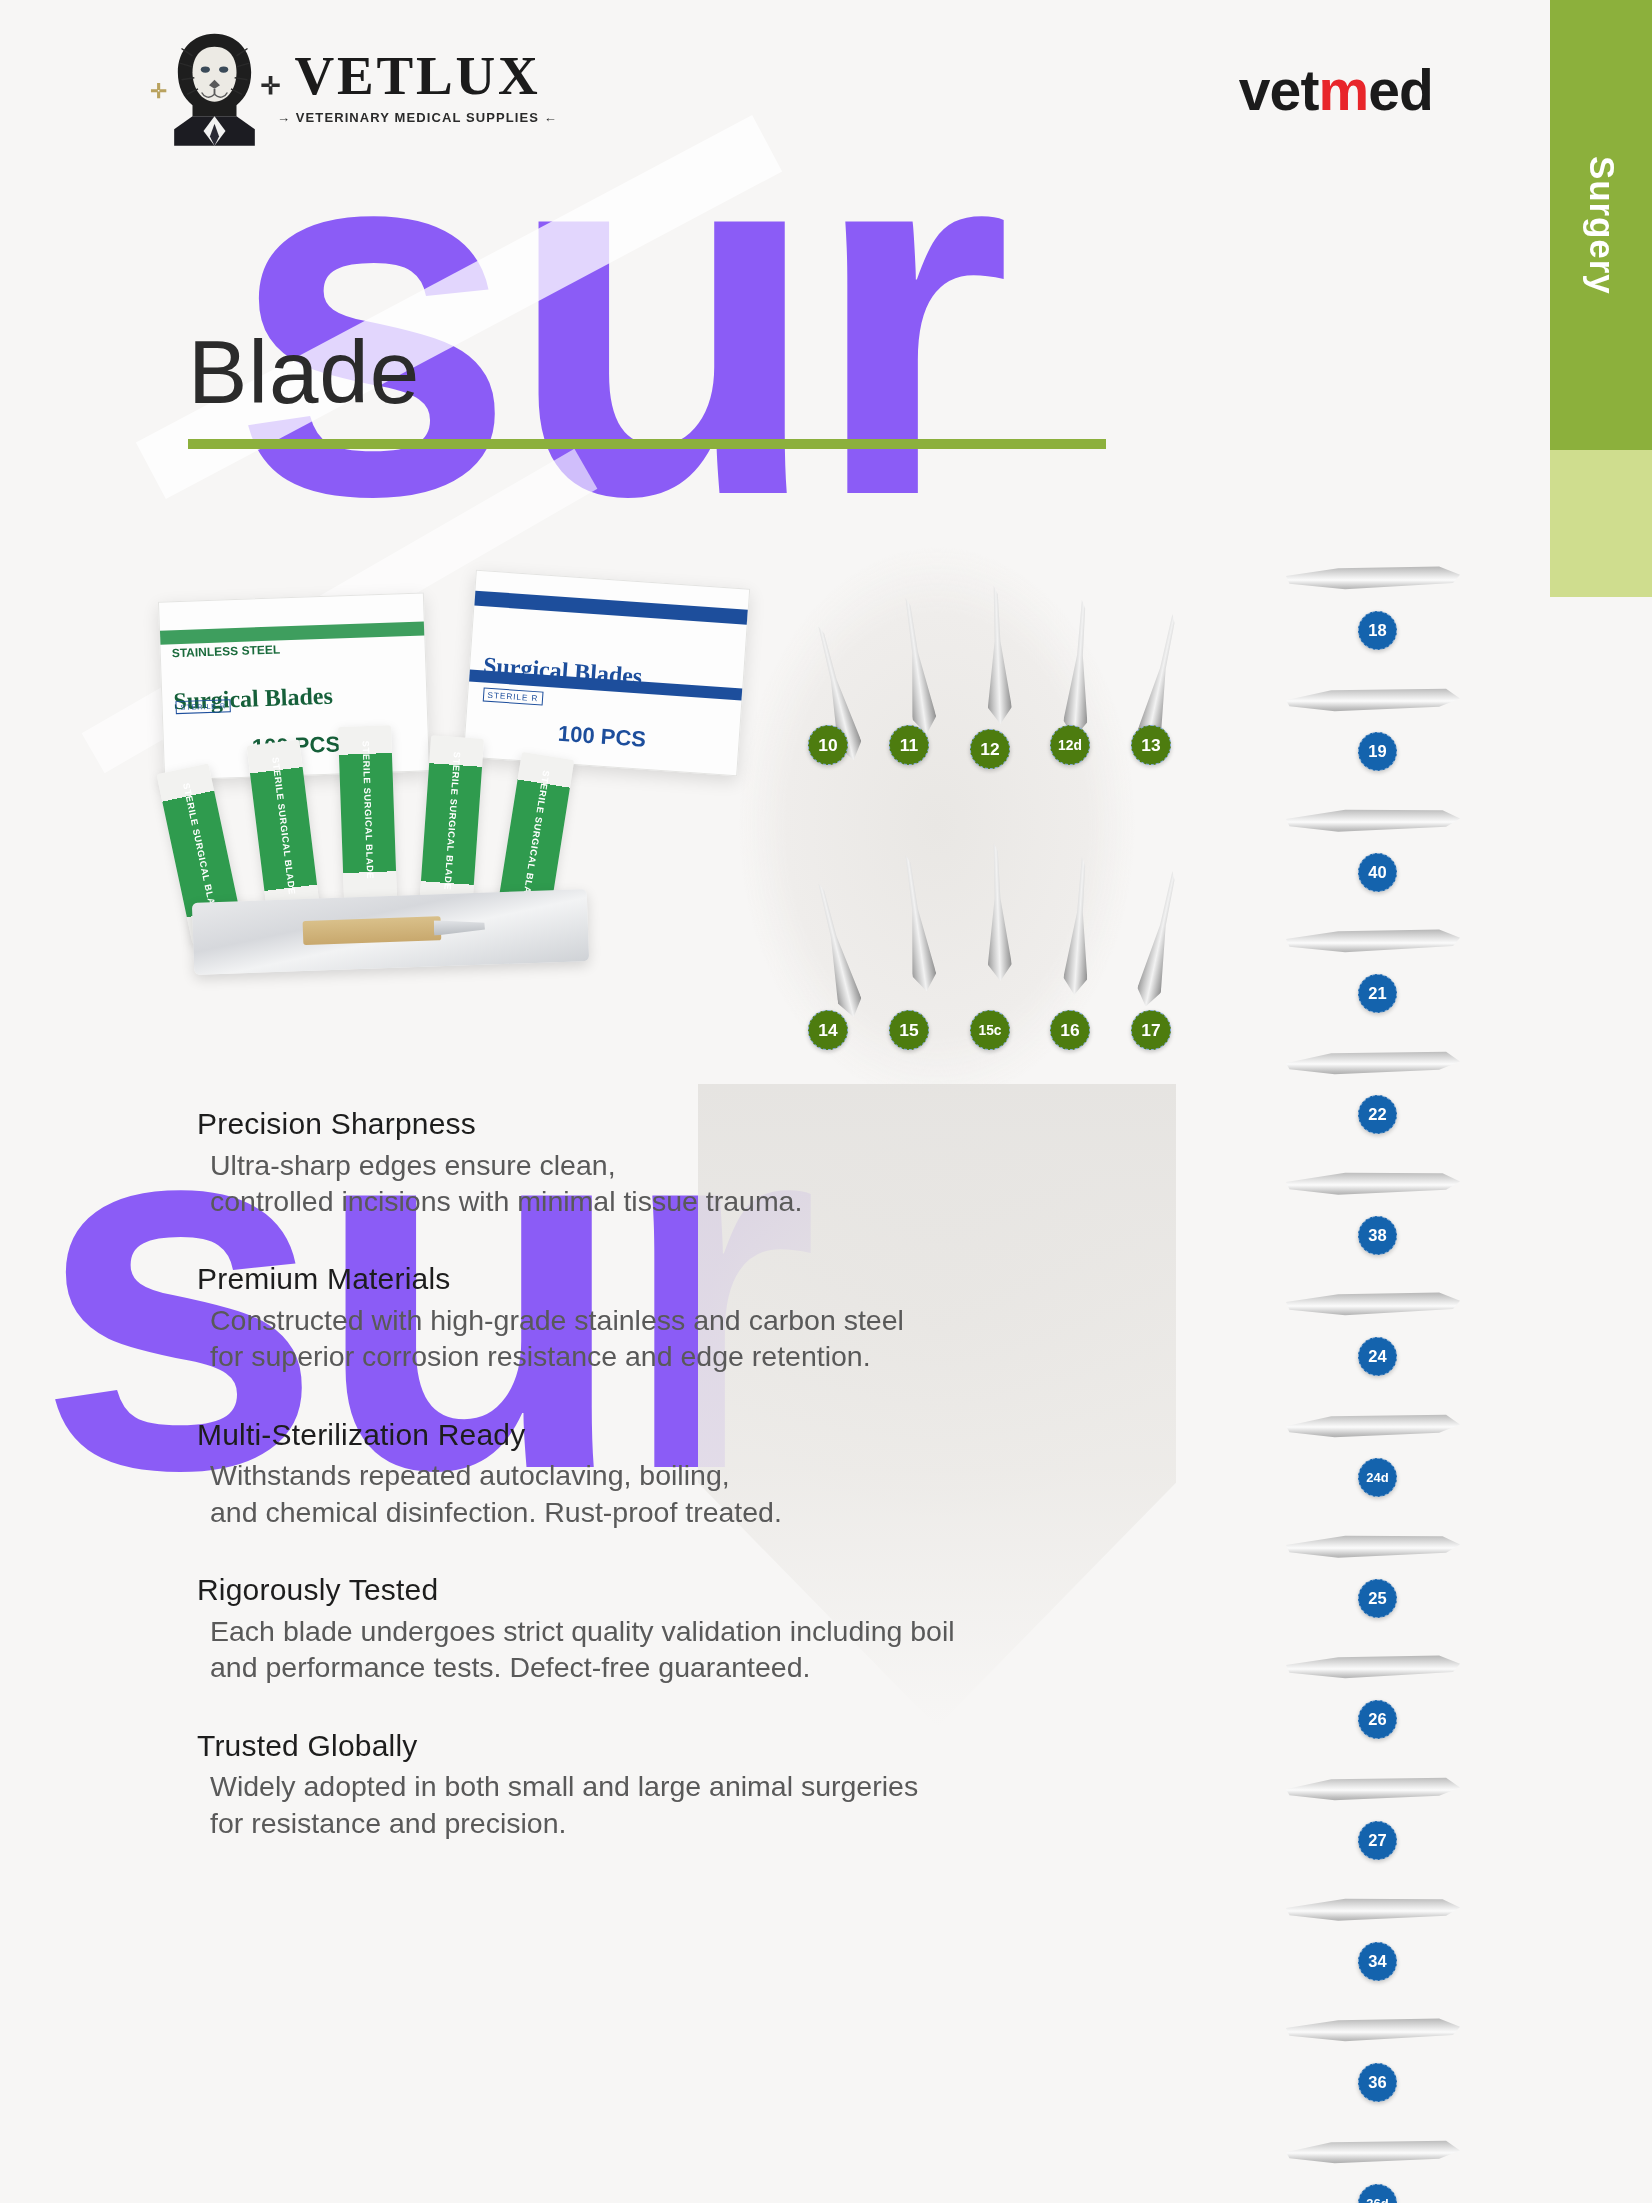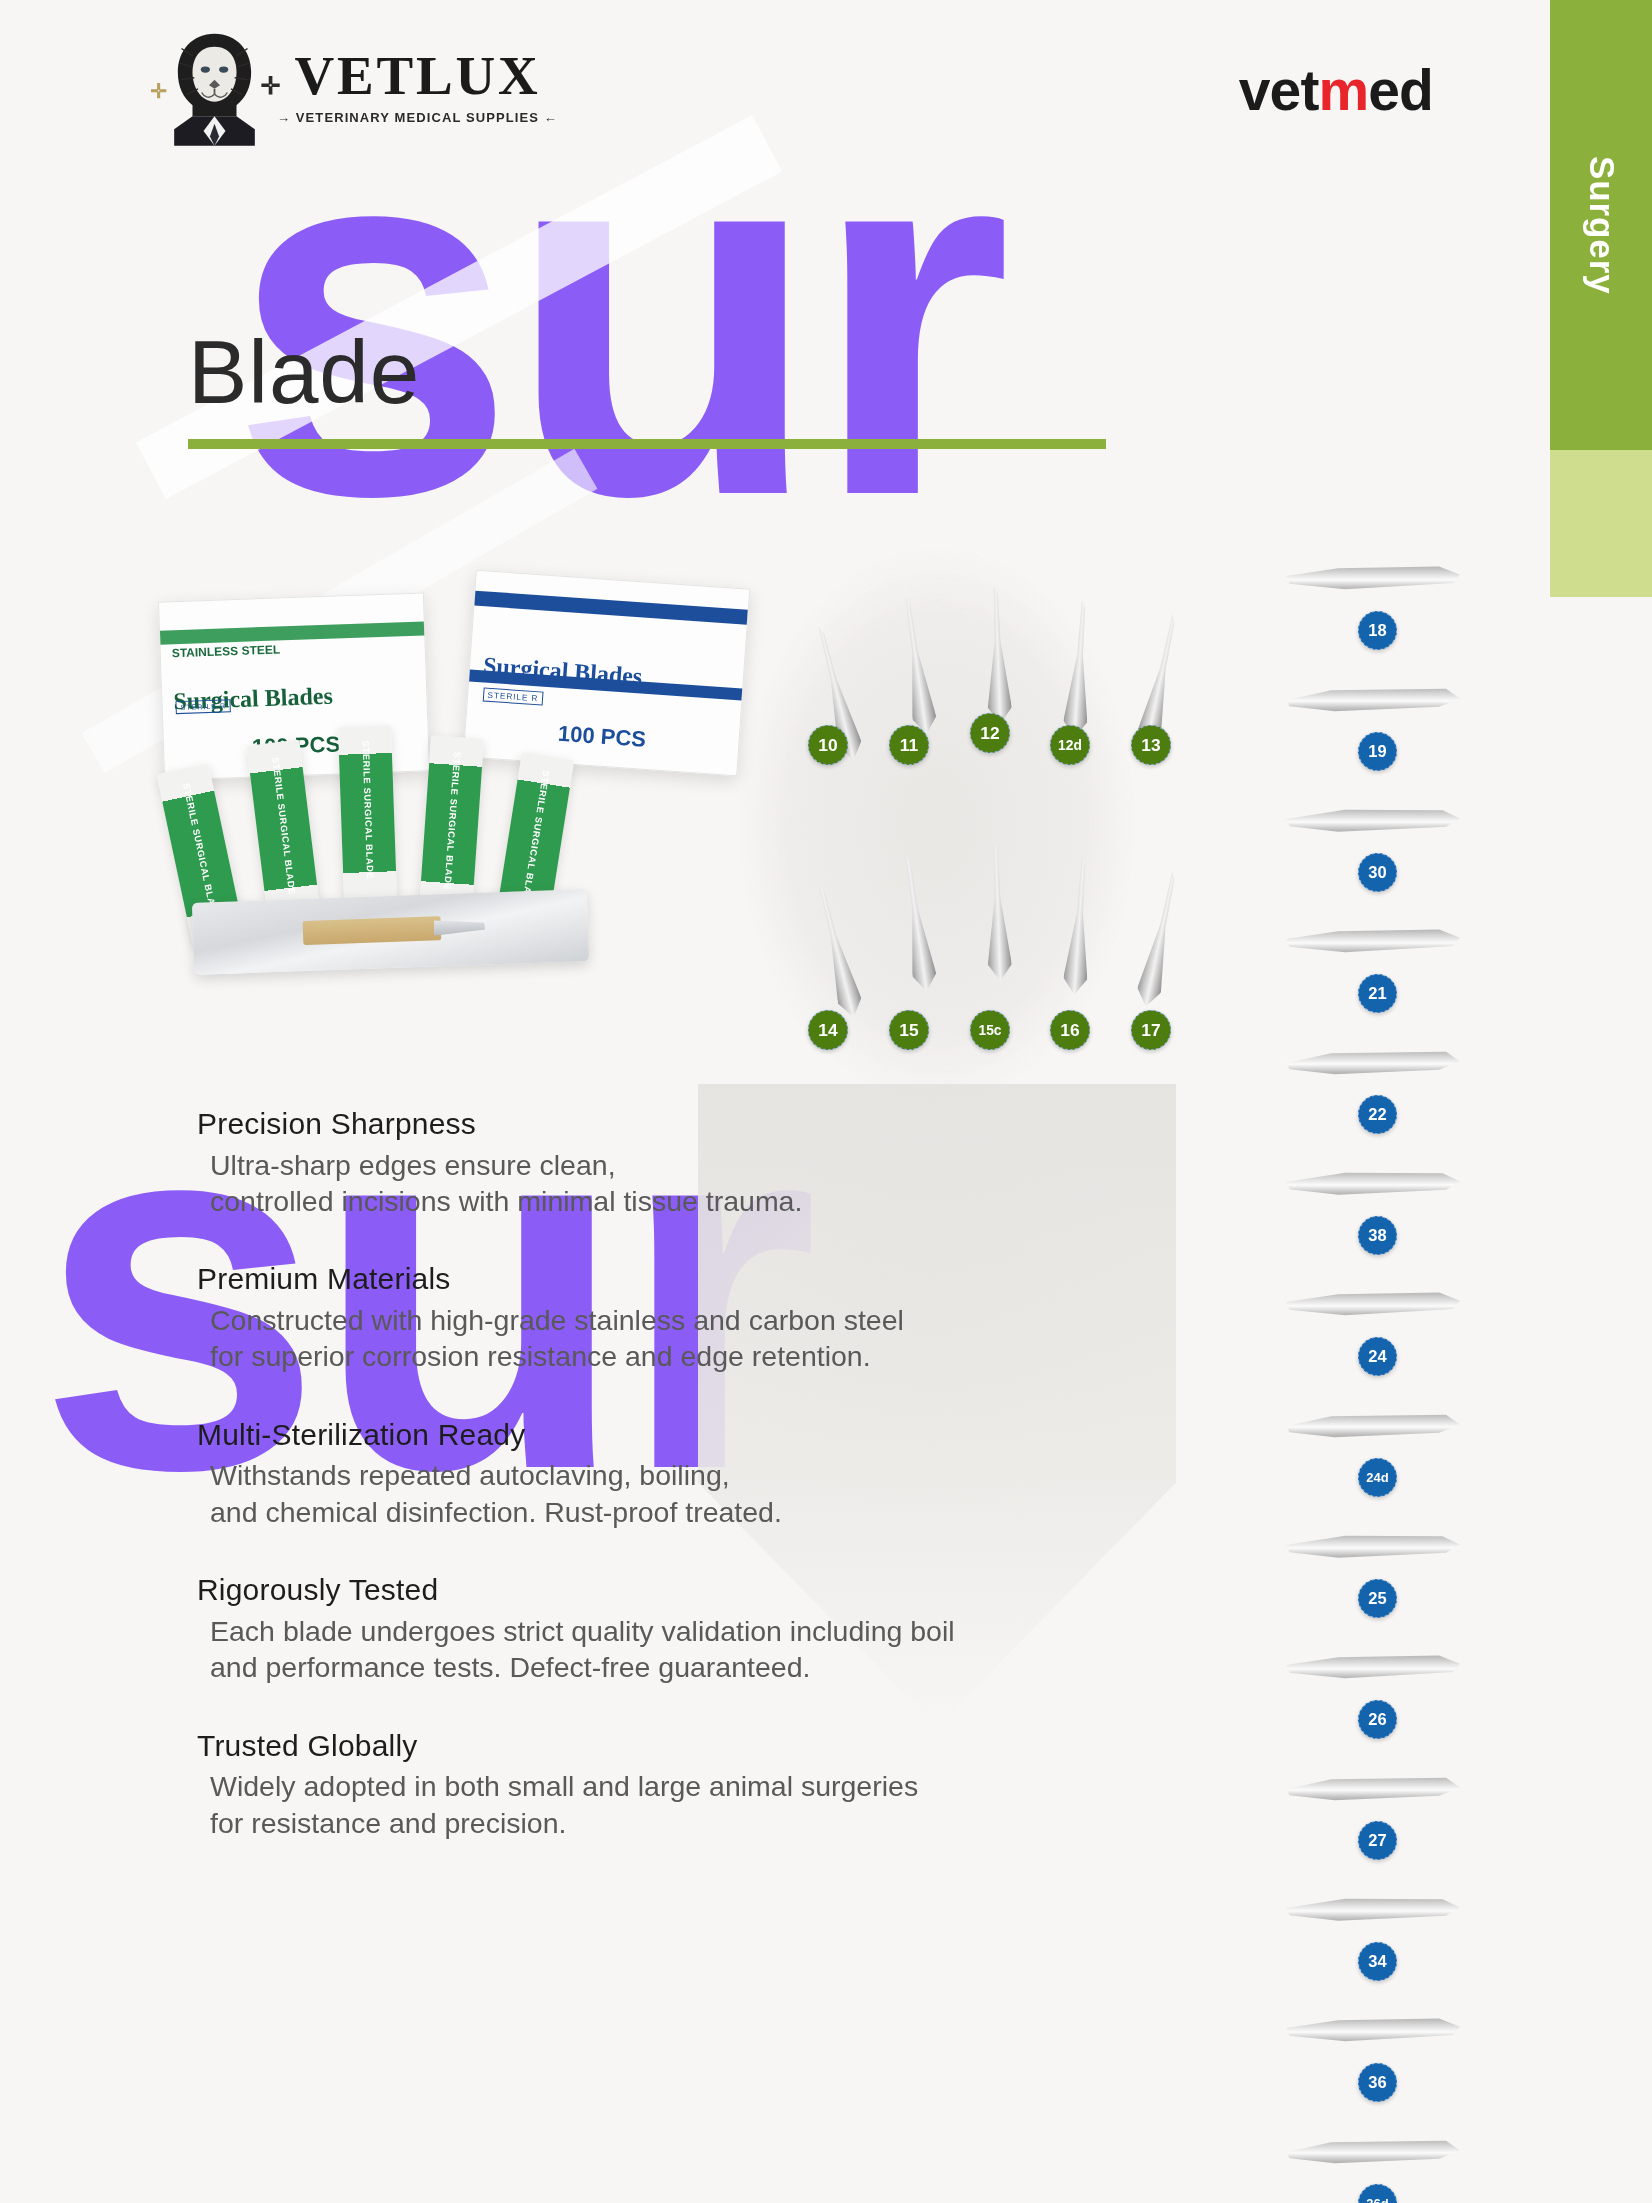--- a/index.html
+++ b/index.html
@@ -338,21 +338,21 @@
         <div class="shape" style="clip-path: polygon(42% 0px, 58% 6%, 62% 40%, 100% 88%, 50% 100%, 0px 88%, 38% 40%);"></div>
       </div>
       <div class="badge" style="left: 0px; top: 156px;">10</div>
       <div class="blade-angled" style="left: 97px; top: 27.5px; transform: rotate(-8deg);">
         <div class="shape" style="clip-path: polygon(42% 0px, 58% 6%, 62% 40%, 100% 88%, 50% 100%, 0px 88%, 38% 40%);"></div>
       </div>
       <div class="badge" style="left: 81px; top: 156px;">11</div>
       <div class="blade-angled" style="left: 178px; top: 16.5px; transform: rotate(-2deg);">
         <div class="shape" style="clip-path: polygon(42% 0px, 58% 6%, 62% 40%, 100% 88%, 50% 100%, 0px 88%, 38% 40%);"></div>
       </div>
-      <div class="badge" style="left: 162px; top: 144px; text-align: center;">12</div>
+      <div class="badge" style="left: 162px; top: 160px; text-align: center;">12</div>
       <div class="blade-angled" style="left: 259px; top: 31px; transform: rotate(4deg);">
         <div class="shape" style="clip-path: polygon(42% 0px, 58% 6%, 62% 40%, 100% 88%, 50% 100%, 0px 88%, 38% 40%);"></div>
       </div>
       <div class="badge sm" style="left: 242px; top: 156px;">12d</div>
       <div class="blade-angled" style="left: 340px; top: 44px; transform: rotate(12deg);">
         <div class="shape" style="clip-path: polygon(42% 0px, 58% 6%, 62% 40%, 100% 88%, 50% 100%, 0px 88%, 38% 40%);"></div>
       </div>
       <div class="badge" style="left: 323px; top: 156px;">13</div>
     </div>
 
@@ -390,21 +390,21 @@
     <div class="rc-item">
       <div class="rc-blade">
         <div class="shape" style="clip-path: polygon(0px 50%, 26% 14%, 92% 8%, 100% 44%, 88% 74%, 28% 90%, 2% 72%);"></div>
       </div>
       <div class="rc-badge">19</div>
     </div>
     <div class="rc-item">
       <div class="rc-blade">
         <div class="shape" style="clip-path: polygon(0px 42%, 34% 8%, 90% 10%, 100% 40%, 92% 70%, 30% 88%, 2% 68%);"></div>
       </div>
-      <div class="rc-badge">30</div>
+      <div class="rc-badge">40</div>
     </div>
     <div class="rc-item">
       <div class="rc-blade">
         <div class="shape" style="clip-path: polygon(0px 38%, 30% 10%, 88% 4%, 100% 34%, 96% 64%, 34% 86%, 2% 66%);"></div>
       </div>
       <div class="rc-badge">21</div>
     </div>
     <div class="rc-item">
       <div class="rc-blade">
         <div class="shape" style="clip-path: polygon(0px 50%, 26% 14%, 92% 8%, 100% 44%, 88% 74%, 28% 90%, 2% 72%);"></div>

